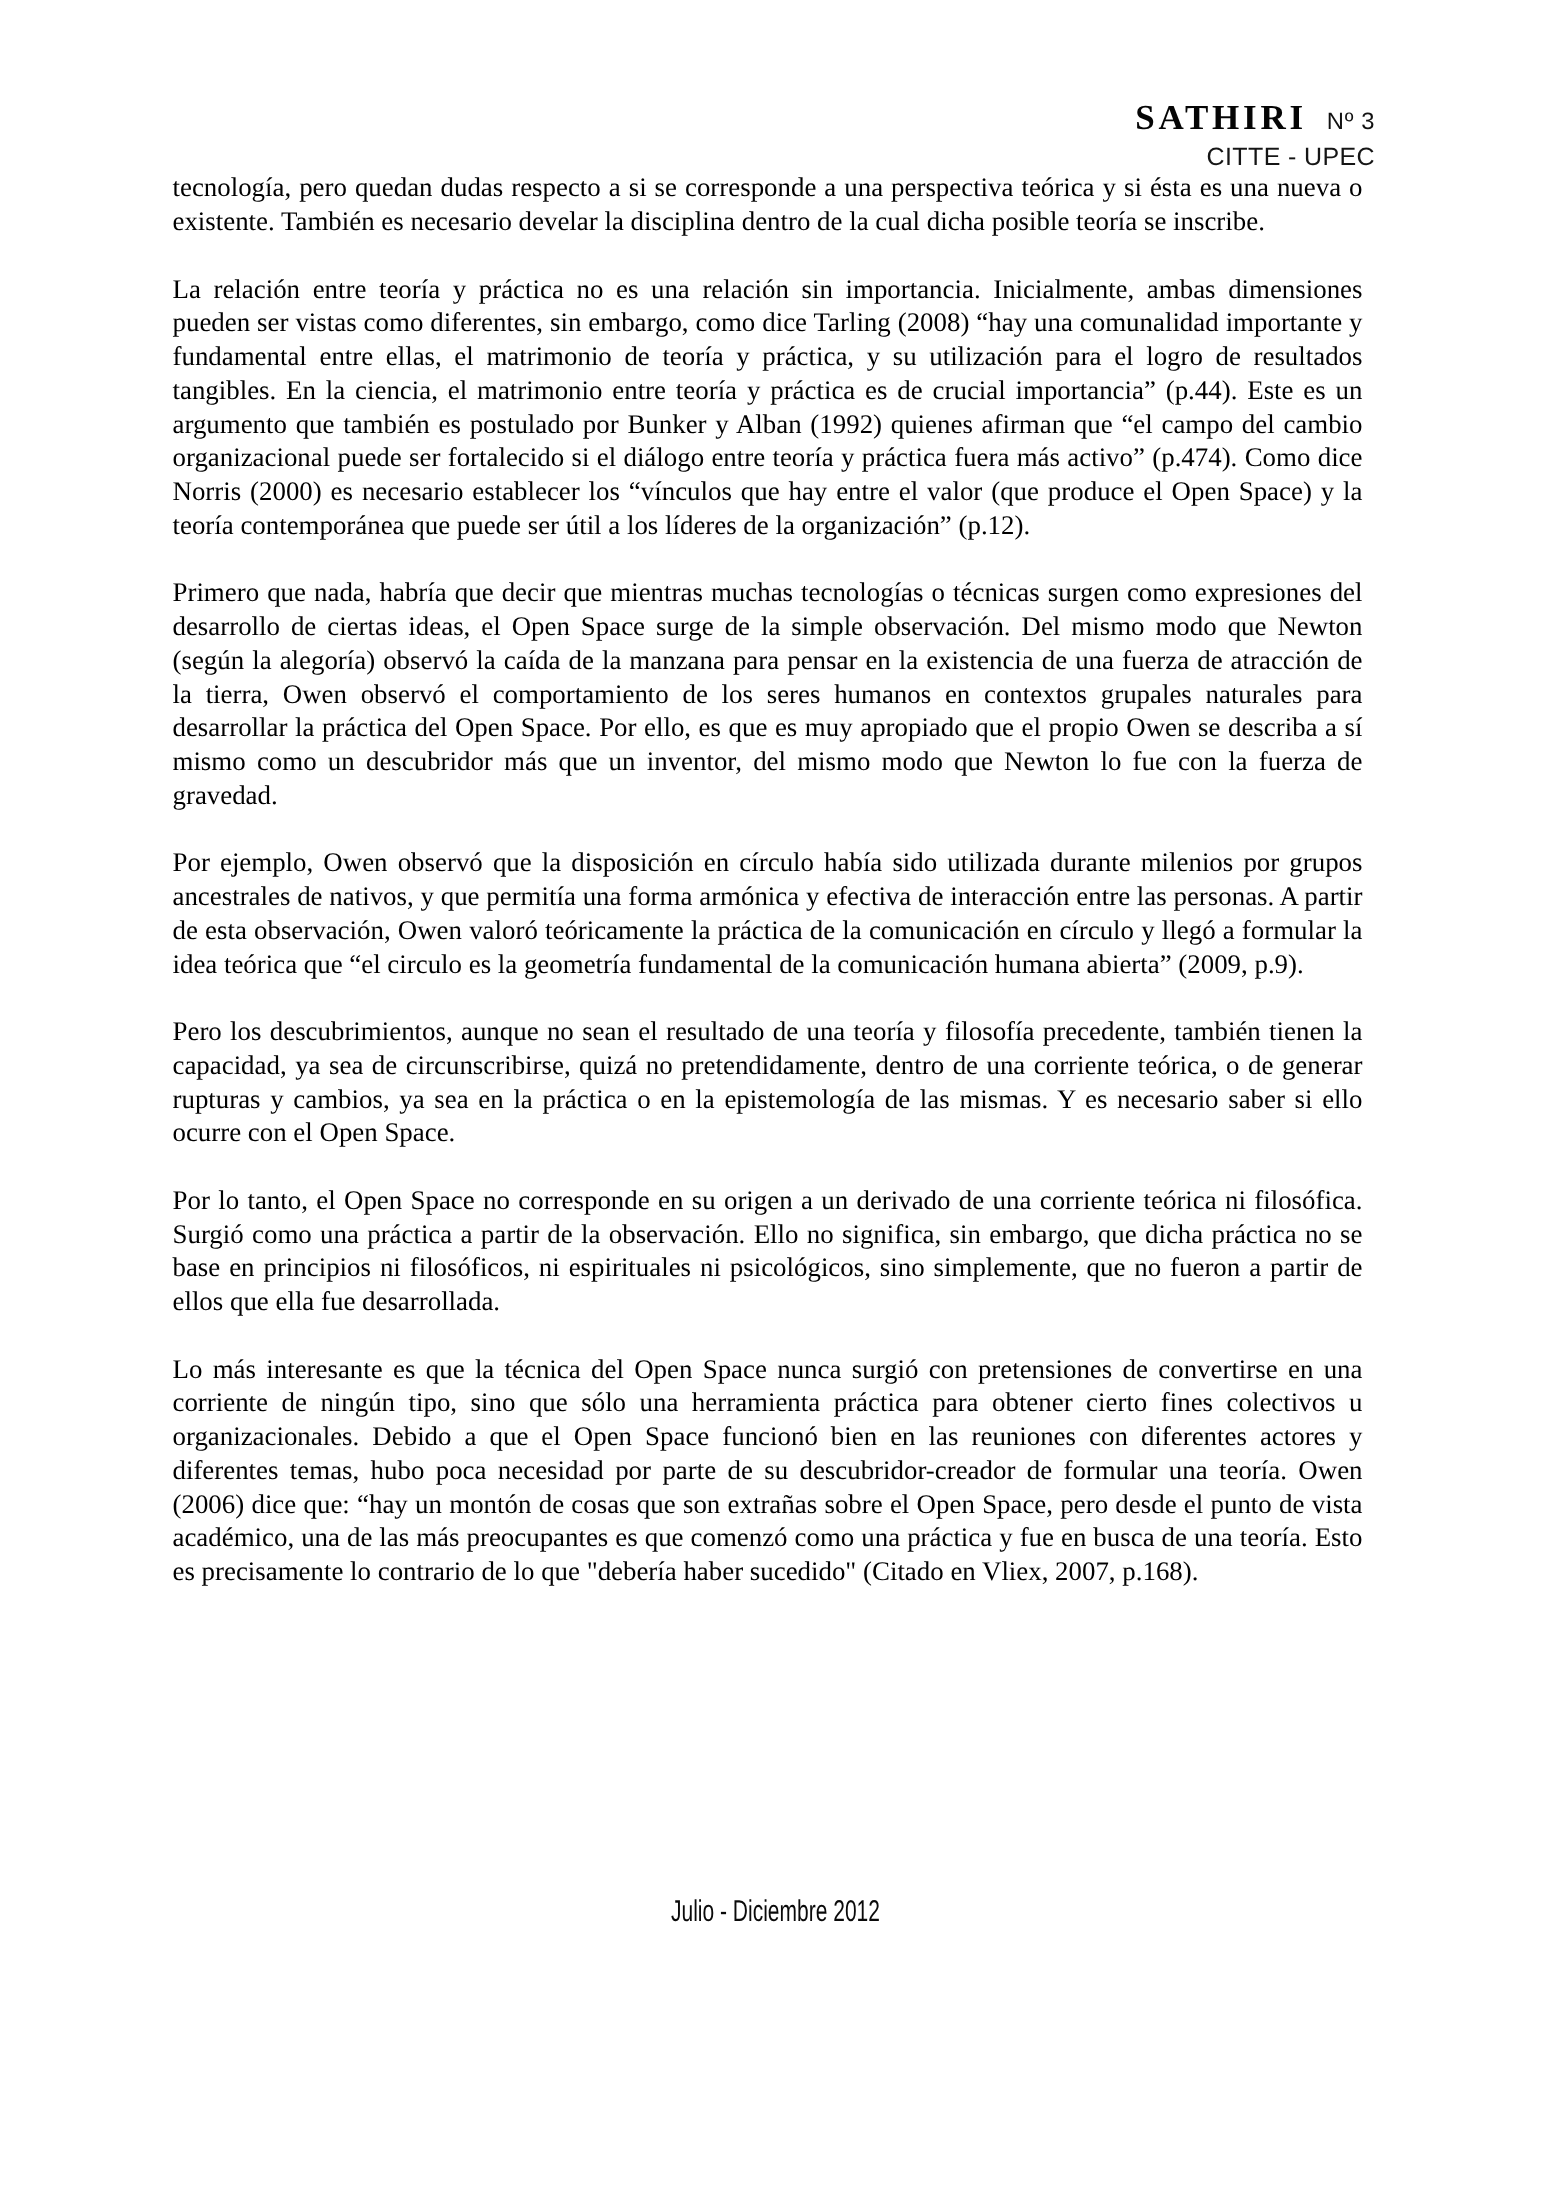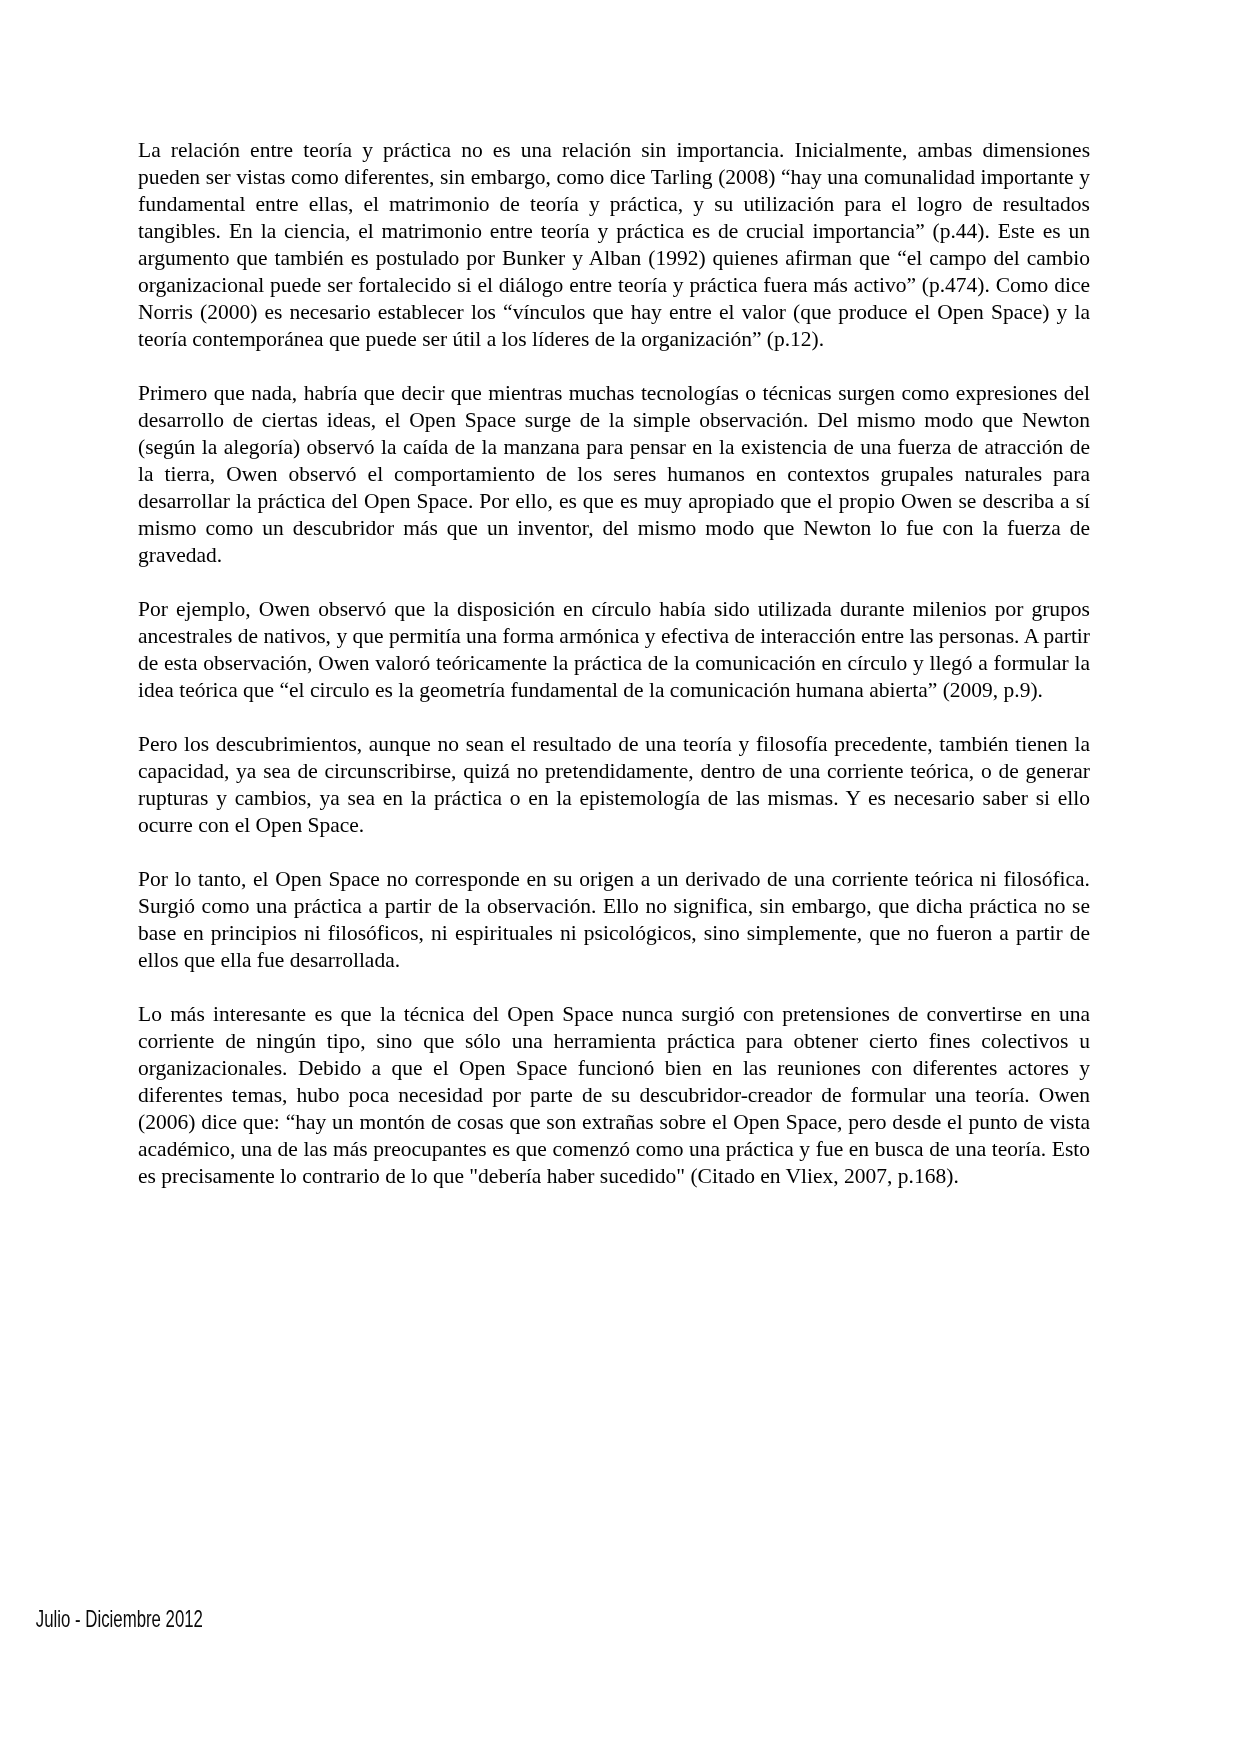--- a/index.html
+++ b/index.html
@@ -65,42 +65,50 @@
     text-justify: inter-word;
     hyphens: none;
   }
   .article-body p {
     margin: 0 0 27px 0;
   }
 
   
   .page-footer {
     position: absolute;
-    top: 1605px;
+    top: 1516px;
     left: 0;
     width: 100%;
-    text-align: left;
+    text-align: center;
   }
   .footer-period {
     display: inline-block;
     font-family: "Liberation Sans", sans-serif;
     font-size: 24px;
     color: #0a0a0a;
     transform: scaleX(0.70);
     transform-origin: center;
     white-space: nowrap;
   }
 </style>
 </head>
 <body>
 
 <div class="page">
 
+  <header class="page-header">
+    <div class="journal-line">
+      <span class="journal-title">SATHIRI</span>
+      <span class="issue-number">Nº 3</span>
+    </div>
+    <div class="institution">CITTE - UPEC</div>
+  </header>
 
   <main class="article-body">
+    <p>tecnología, pero quedan dudas respecto a si se corresponde a una perspectiva teórica y si ésta es una nueva o existente. También es necesario develar la disciplina dentro de la cual dicha posible teoría se inscribe.</p>
     <p>La relación entre teoría y práctica no es una relación sin importancia. Inicialmente, ambas dimensiones pueden ser vistas como diferentes, sin embargo, como dice Tarling (2008) “hay una comunalidad importante y fundamental entre ellas, el matrimonio de teoría y práctica, y su utilización para el logro de resultados tangibles. En la ciencia, el matrimonio entre teoría y práctica es de crucial importancia” (p.44). Este es un argumento que también es postulado por Bunker y Alban (1992) quienes afirman que “el campo del cambio organizacional puede ser fortalecido si el diálogo entre teoría y práctica fuera más activo” (p.474). Como dice Norris (2000) es necesario establecer los “vínculos que hay entre el valor (que produce el Open Space) y la teoría contemporánea que puede ser útil a los líderes de la organización” (p.12).</p>
     <p>Primero que nada, habría que decir que mientras muchas tecnologías o técnicas surgen como expresiones del desarrollo de ciertas ideas, el Open Space surge de la simple observación. Del mismo modo que Newton (según la alegoría) observó la caída de la manzana para pensar en la existencia de una fuerza de atracción de la tierra, Owen observó el comportamiento de los seres humanos en contextos grupales naturales para desarrollar la práctica del Open Space. Por ello, es que es muy apropiado que el propio Owen se describa a sí mismo como un descubridor más que un inventor, del mismo modo que Newton lo fue con la fuerza de gravedad.</p>
     <p>Por ejemplo, Owen observó que la disposición en círculo había sido utilizada durante milenios por grupos ancestrales de nativos, y que permitía una forma armónica y efectiva de interacción entre las personas. A partir de esta observación, Owen valoró teóricamente la práctica de la comunicación en círculo y llegó a formular la idea teórica que “el circulo es la geometría fundamental de la comunicación humana abierta” (2009, p.9).</p>
     <p>Pero los descubrimientos, aunque no sean el resultado de una teoría y filosofía precedente, también tienen la capacidad, ya sea de circunscribirse, quizá no pretendidamente, dentro de una corriente teórica, o de generar rupturas y cambios, ya sea en la práctica o en la epistemología de las mismas. Y es necesario saber si ello ocurre con el Open Space.</p>
     <p>Por lo tanto, el Open Space no corresponde en su origen a un derivado de una corriente teórica ni filosófica. Surgió como una práctica a partir de la observación. Ello no significa, sin embargo, que dicha práctica no se base en principios ni filosóficos, ni espirituales ni psicológicos, sino simplemente, que no fueron a partir de ellos que ella fue desarrollada.</p>
     <p>Lo más interesante es que la técnica del Open Space nunca surgió con pretensiones de convertirse en una corriente de ningún tipo, sino que sólo una herramienta práctica para obtener cierto fines colectivos u organizacionales. Debido a que el Open Space funcionó bien en las reuniones con diferentes actores y diferentes temas, hubo poca necesidad por parte de su descubridor-creador de formular una teoría. Owen (2006) dice que: “hay un montón de cosas que son extrañas sobre el Open Space, pero desde el punto de vista académico, una de las más preocupantes es que comenzó como una práctica y fue en busca de una teoría.  Esto es precisamente lo contrario de lo que "debería haber sucedido" (Citado en Vliex, 2007, p.168).</p>
   </main>
 
   <footer class="page-footer">
     <span class="footer-period">Julio - Diciembre 2012</span>

